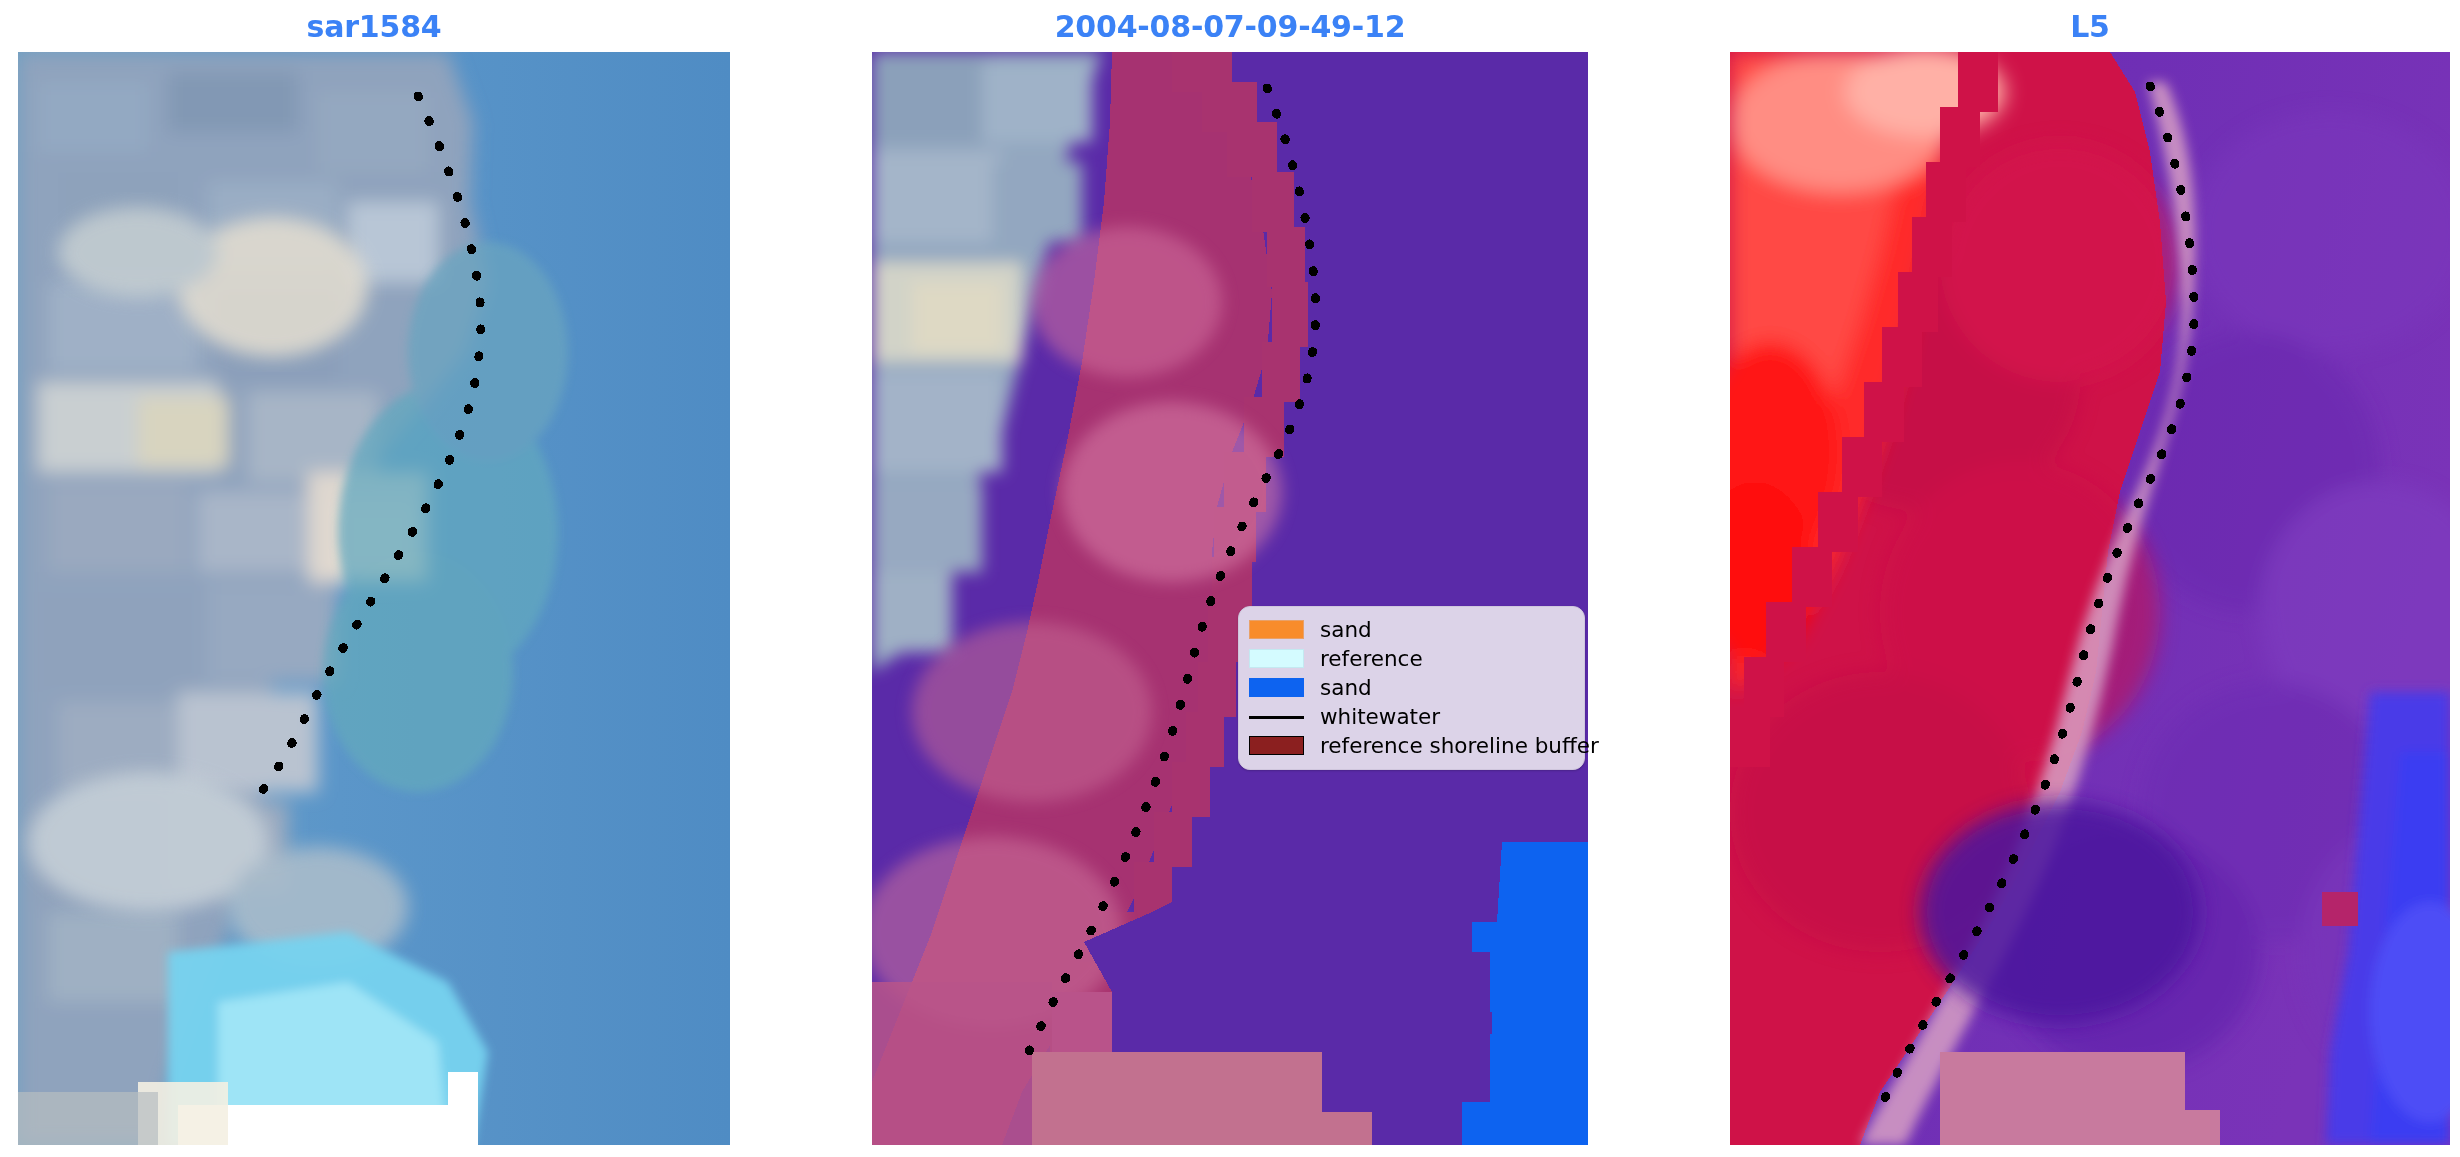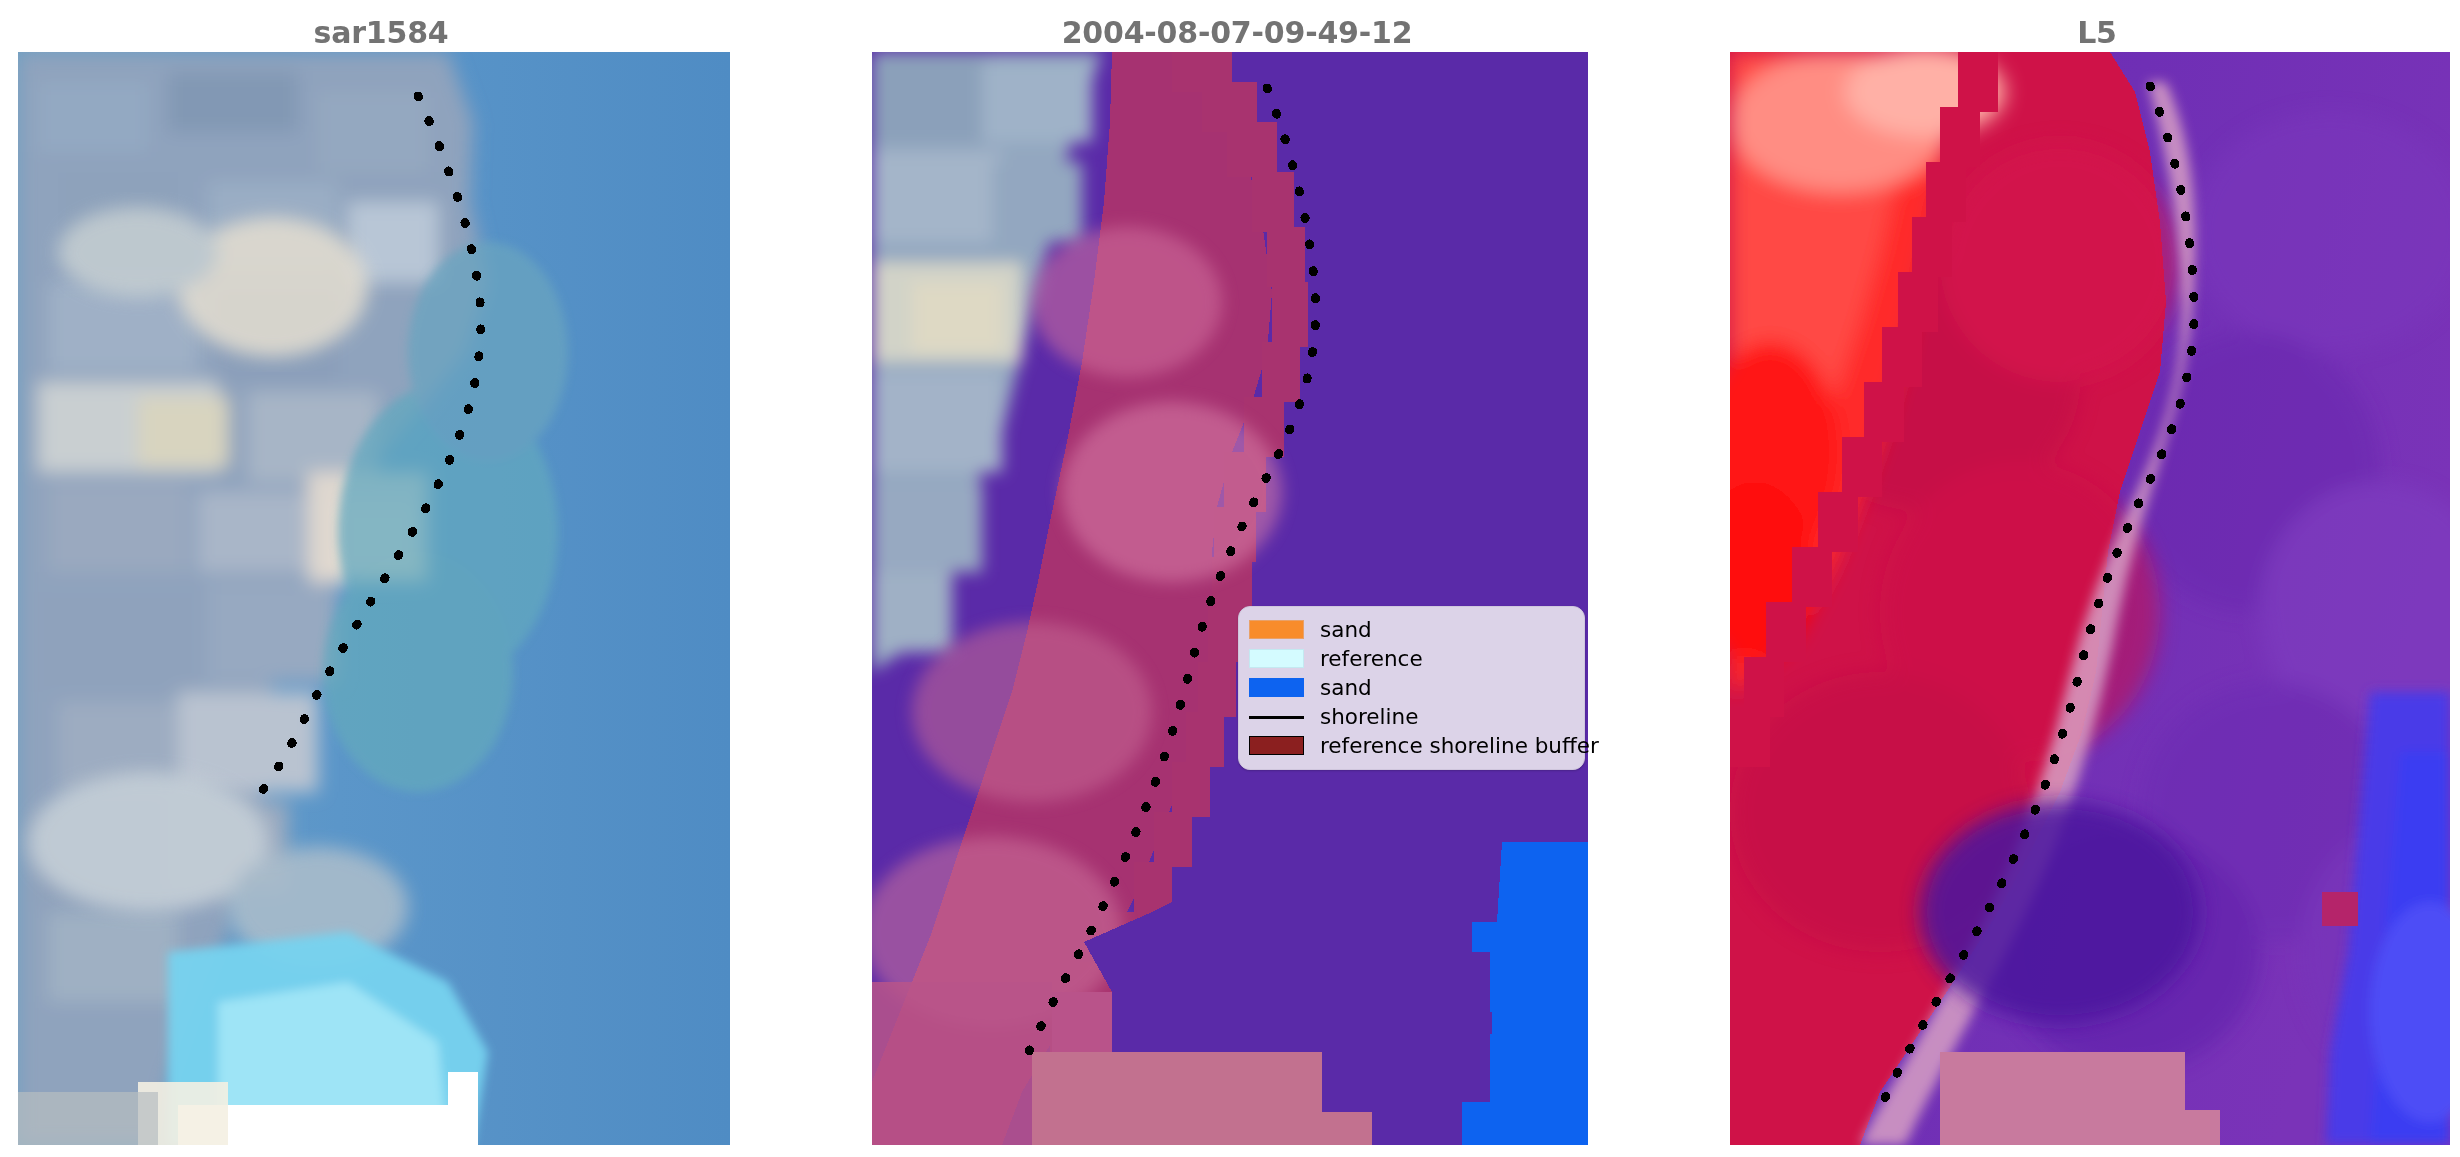--- a/index.html
+++ b/index.html
@@ -1,23 +1,23 @@
 <!DOCTYPE html>
 <html><head>
 <meta charset="utf-8">
 <style>
   html,body{margin:0;padding:0;background:#ffffff;}
   body{width:2460px;height:1157px;overflow:hidden;font-family:"DejaVu Sans",sans-serif;}
   .figure{position:relative;width:2460px;height:1157px;background:#ffffff;}
 
   .panel{position:absolute;top:52px;height:1093px;overflow:hidden;}
   .panel-title{
-    position:absolute;top:0;left:7px;width:100%;
-    text-align:center;font-weight:bold;font-size:30px;color:#737373;
-    font-family:"DejaVu Sans",sans-serif;letter-spacing:-0.2px;margin-top:6px;
+    position:absolute;top:0;left:0;width:100%;
+    text-align:center;font-weight:bold;font-size:30px;color:#3b82f6;
+    font-family:"DejaVu Sans",sans-serif;letter-spacing:-0.2px;
   }
   .title-wrap{position:absolute;top:6px;height:42px;line-height:42px;}
 
   .canvas{position:absolute;inset:0;width:100%;height:100%;}
   .canvas svg{display:block;width:100%;height:100%;}
 
   
   .legend{
     position:absolute;
     left:1238px;top:606px;width:347px;
@@ -347,21 +347,21 @@
       <span class="legend-label">reference</span>
     </div>
 
     <div class="legend-row">
       <span class="swatch" style="background:#0d63f0;"></span>
       <span class="legend-label">sand</span>
     </div>
 
     <div class="legend-row">
       <span class="lineswatch"></span>
-      <span class="legend-label">shoreline</span>
+      <span class="legend-label">whitewater</span>
     </div>
 
     <div class="legend-row">
       <span class="swatch bordered" style="background:#8b1f1f;border-color:#000;"></span>
       <span class="legend-label">reference shoreline buffer</span>
     </div>
 
   </div>
 
 </div>

